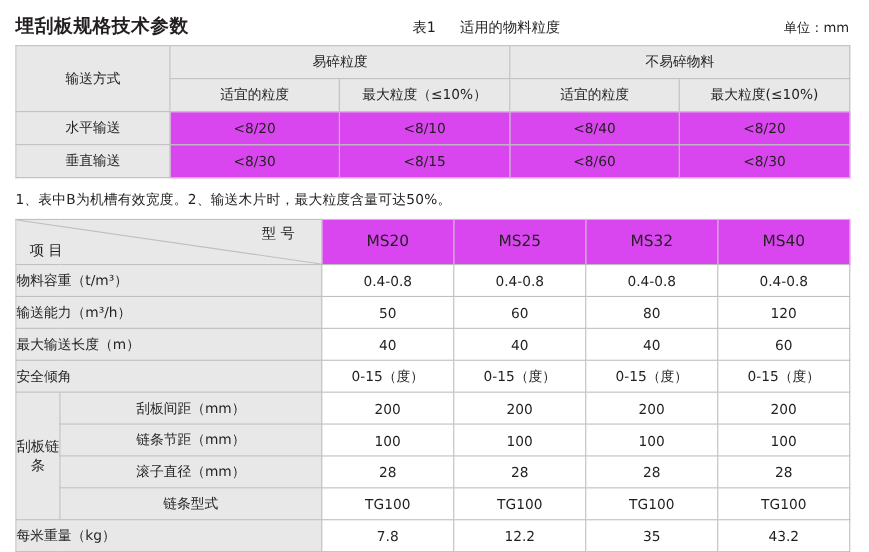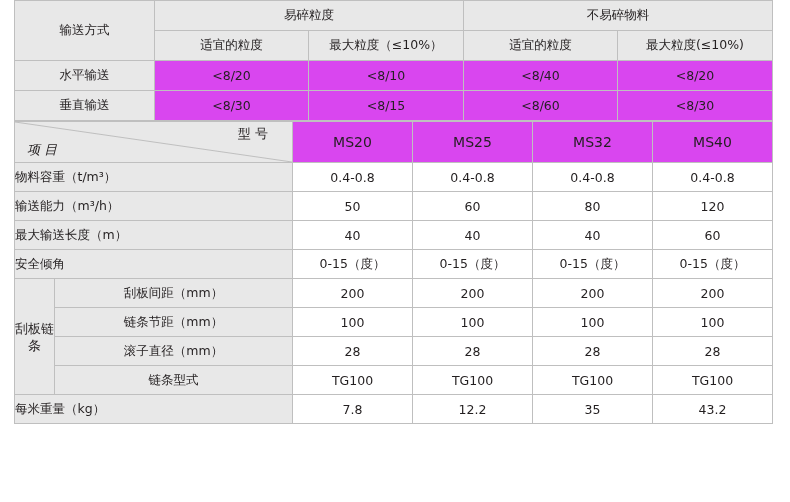--- a/index.html
+++ b/index.html
@@ -122,21 +122,20 @@
     left: 0;
     top: 0;
     width: 100%;
     height: 100%;
   }
   .diag .tl {
     position: absolute;
     left: 12px;
     bottom: 3px;
     font-size: 13px;
-    font-style: italic;
   }
   .diag .br {
     position: absolute;
     right: 24px;
     top: 3px;
     font-size: 13px;
   }
   .t2 .model {
     font-size: 14px;
     background: #d946ef;
@@ -153,20 +152,27 @@
   }
   .t2 .subparam {
     background: #e8e8e8;
   }
 </style>
 </head>
 <body>
 
 <div class="page">
 
+  <div class="header">
+    <div class="title">埋刮板规格技术参数</div>
+    <div class="center">
+      <span class="tbl-no">表1</span><span>适用的物料粒度</span>
+    </div>
+    <div class="unit">单位：mm</div>
+  </div>
 
   <div class="t1-wrap">
     <table class="t1">
       <colgroup>
         <col style="width:140px">
         <col style="width:154px">
         <col style="width:155px">
         <col style="width:154px">
         <col style="width:155px">
       </colgroup>
@@ -193,20 +199,21 @@
           <td class="rowlabel">垂直输送</td>
           <td class="val">&lt;8/30</td>
           <td class="val">&lt;8/15</td>
           <td class="val">&lt;8/60</td>
           <td class="val">&lt;8/30</td>
         </tr>
       </tbody>
     </table>
   </div>
 
+  <div class="note">1、表中B为机槽有效宽度。2、输送木片时，最大粒度含量可达50%。</div>
 
   <div class="t2-wrap">
     <table class="t2">
       <colgroup>
         <col style="width:40px">
         <col style="width:238px">
         <col style="width:120px">
         <col style="width:120px">
         <col style="width:120px">
         <col style="width:120px">

